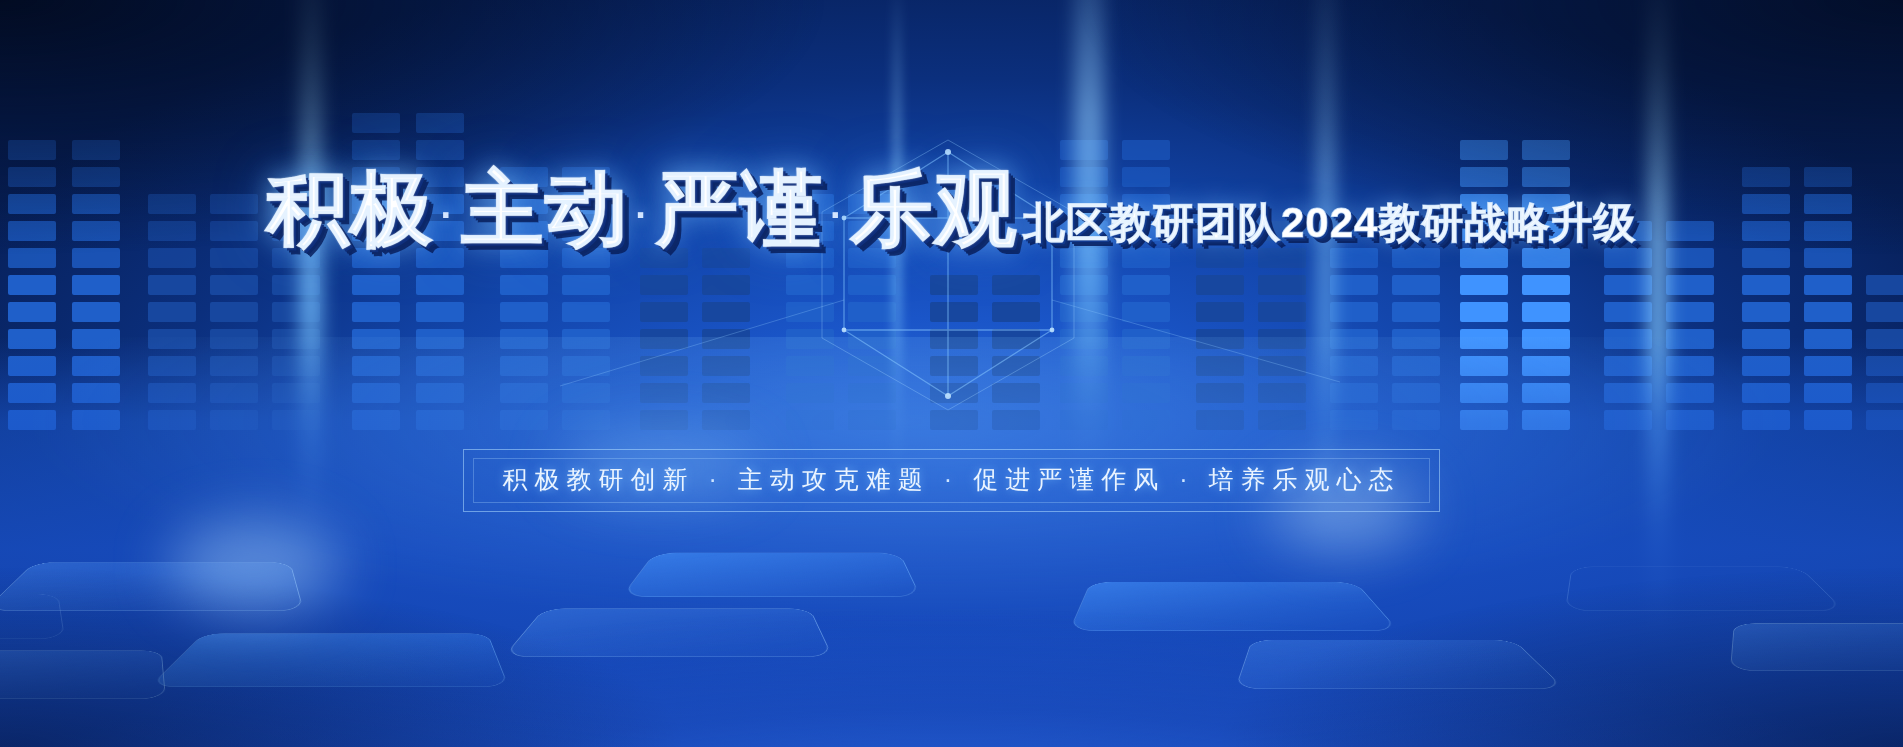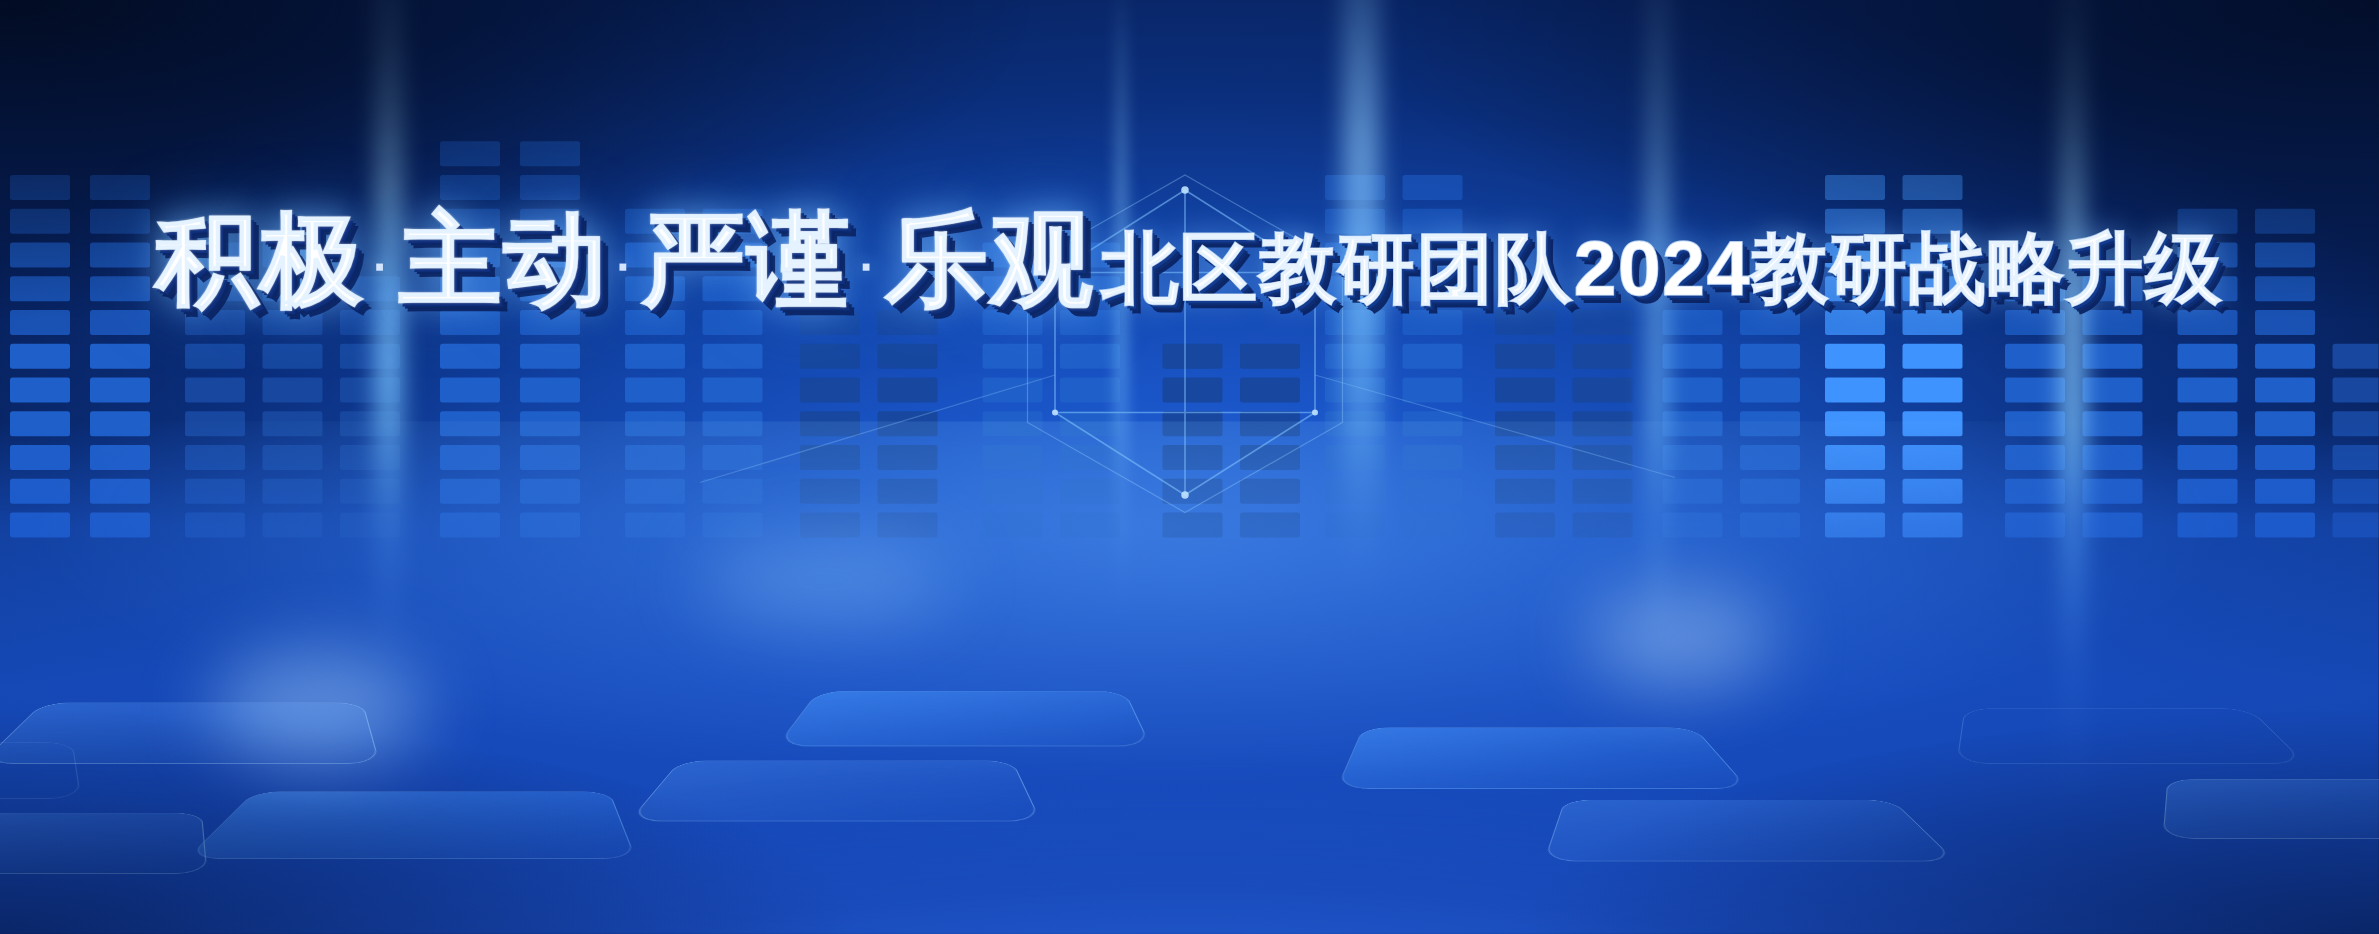--- a/index.html
+++ b/index.html
@@ -108,21 +108,21 @@
   .title-main .sep{
     font-size:38px;
     vertical-align:middle;
     padding:0 6px;
     color:#dceaff;
     text-shadow:0 0 14px rgba(140,200,255,.9);
     -webkit-text-stroke:0;
   }
   .title-sub{
     margin-top:10px;
-    font-size:62px;
+    font-size:42px;
     line-height:1;
     font-weight:900;
     letter-spacing:1px;
     color:#ffffff;
     white-space:nowrap;
     display:inline-block;
     text-shadow:
        2px 2px 0 #123a8f,
        4px 4px 0 #0d2c72,
        6px 6px 0 rgba(9,32,94,.9),
@@ -525,14 +525,19 @@
 
   <div class="hot" style="left:170px; top:520px; width:170px; height:90px; background:rgba(170,215,255,.45);"></div>
   <div class="hot" style="left:1270px; top:470px; width:150px; height:80px; background:rgba(190,225,255,.40);"></div>
   <div class="hot" style="left:560px; top:430px; width:200px; height:70px; background:rgba(150,205,255,.30);"></div>
 
   <div class="headline">
     <div class="title-main"><span>积极</span><span class="sep">·</span><span>主动</span><span class="sep">·</span><span>严谨</span><span class="sep">·</span><span>乐观</span></div>
     <div class="title-sub">北区教研团队2024教研战略升级</div>
   </div>
 
+  <div class="tagline">
+    <span class="frameA"></span>
+    <span class="frameB"></span>
+    <div class="tag-text"><span>积极教研创新</span><span class="dot">·</span><span>主动攻克难题</span><span class="dot">·</span><span>促进严谨作风</span><span class="dot">·</span><span>培养乐观心态</span></div>
+  </div>
 
 </div>
 
 </body></html>

